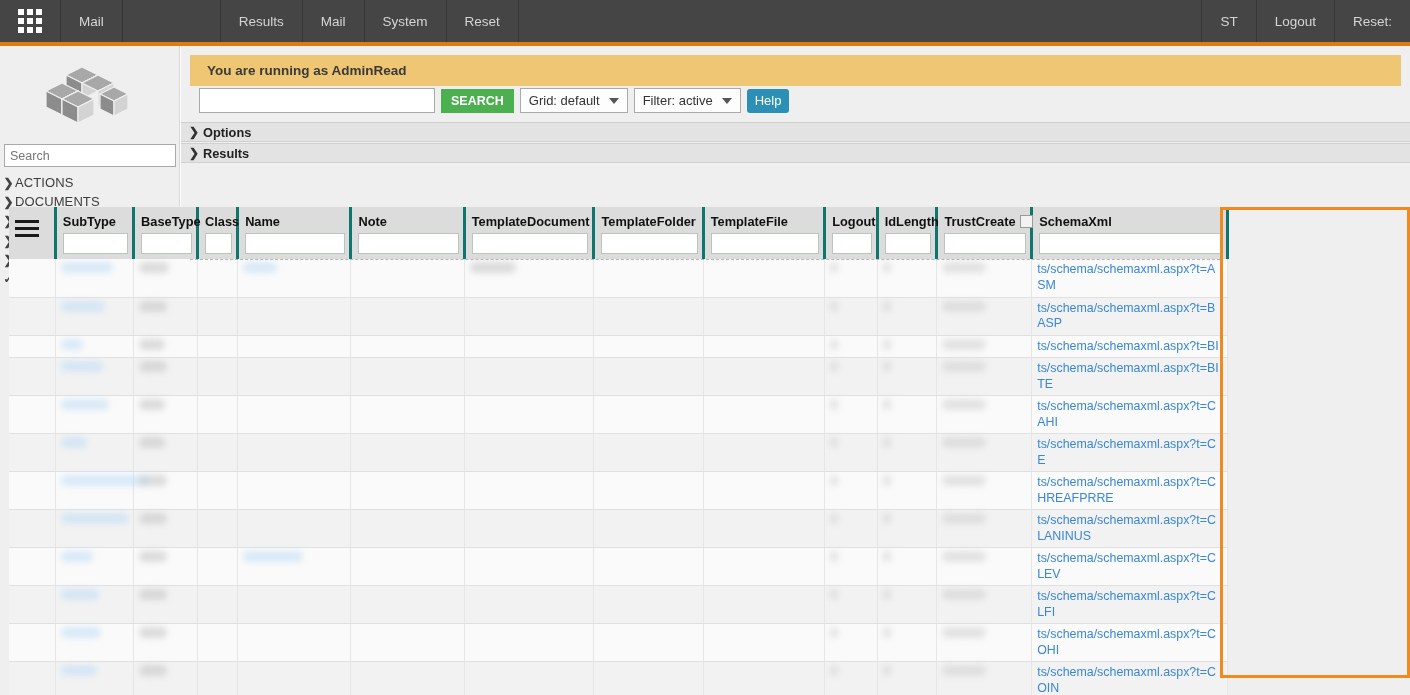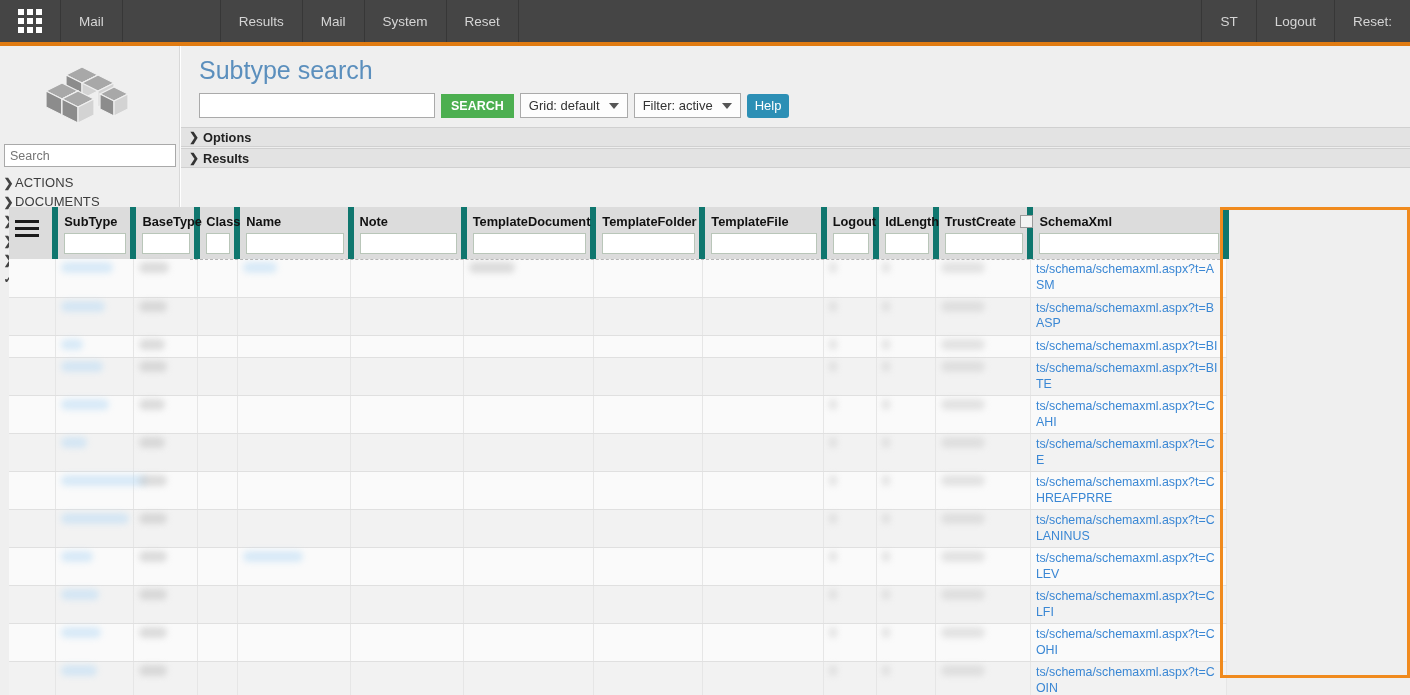--- a/index.html
+++ b/index.html
@@ -149,21 +149,21 @@
 
   
   .tablewrap {
     position: absolute; left: 9px; top: 207px;
     width: 1220px; height: 490px;
     overflow: hidden;
   }
   table.grid { border-collapse: collapse; table-layout: fixed; width: 1220px; }
   table.grid th {
     background: #dcdcdc;
-    border-right: 6px solid #0f766e;
+    border-right: 3px solid #0f766e;
     vertical-align: top;
     padding: 7px 4px 5px 6px;
     text-align: left;
   }
   .th-label {
     font-size: 12.8px; font-weight: bold; color: #111;
     white-space: nowrap; margin-bottom: 4px;
     display: flex; align-items: center; gap: 4px;
   }
   .th-cb {
@@ -372,22 +372,22 @@
       </div>
       <div class="nav-item lvl1b">
         <span class="arrow">❯</span>
         <span class="label">UIDOCS</span>
       </div>
     </div>
 </div>
 
 <div class="main">
 
-
-  <div class="page-title">Subtype search</div>
+  <div class="banner">You are running as AdminRead</div>
+
 
   <div class="searchrow">
     <input class="main-search" value="" style="">
     <button class="btn-search">SEARCH</button>
     <div class="btn-drop">
       <span>Grid: default</span>
       <span class="cd"></span>
     </div>
     <div class="btn-drop">
       <span>Filter: active</span>

